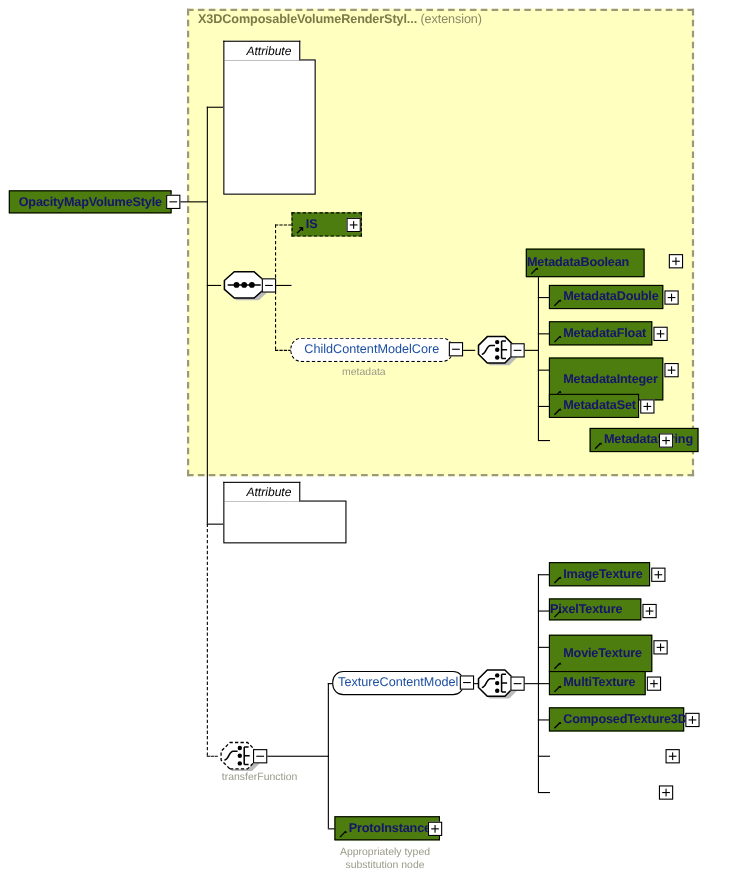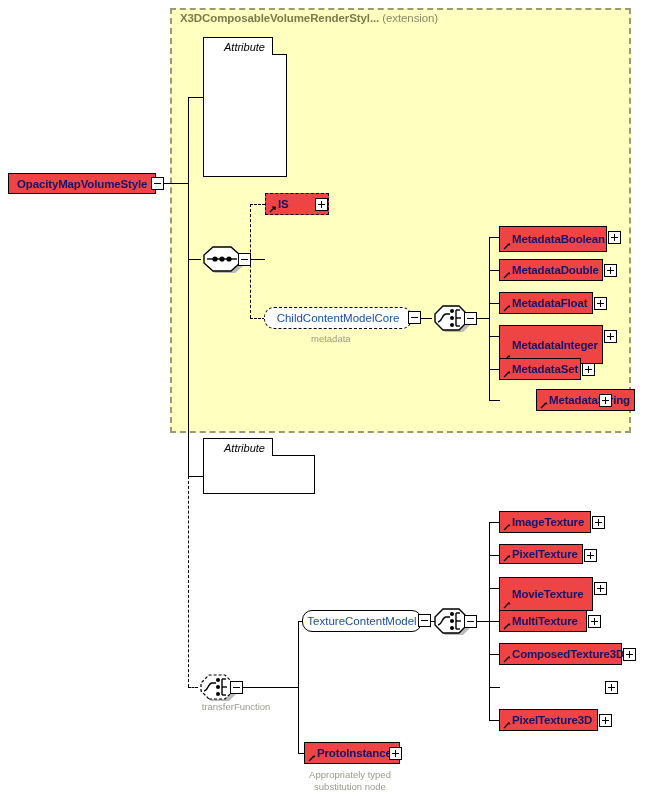--- a/index.html
+++ b/index.html
@@ -54,21 +54,21 @@
     height: 0;
   }
   .ln.v-dash {
     border-left: 1px dashed #000;
     width: 0;
   }
   
   .nodebox {
     position: absolute;
     box-sizing: border-box;
-    background: #ef4444;
+    background: #4d7c0f;
     border: 1px solid #000;
     display: flex;
     align-items: center;
     white-space: nowrap;
   }
   .nodebox.shadow::after {
     content: "";
     position: absolute;
     left: 4px;
     top: 100%;
@@ -303,21 +303,21 @@
       <line x1="26" y1="22" x2="30" y2="22" stroke="#000" stroke-width="1.4"></line>
       <line x1="26" y1="14" x2="31" y2="14" stroke="#000" stroke-width="1.4"></line>
     </svg>
   </div>
   <div class="toggle" style="left:464px; top:312px;"></div>
 
   <div class="ln h-solid" style="left:477px; top:318px; width:13px;"></div>
   <div class="ln v-solid" style="left:489px; top:237px; height:163px;"></div>
 
   <div class="ln h-solid" style="left:489px; top:237px; width:11px;"></div>
-  <div class="nodebox elem shadow" style="left:499px; top:226px; width:108px; height:26px; padding-left:12px;">
+  <div class="nodebox elem shadow" style="left:478px; top:226px; width:108px; height:26px; ">
     <span class="lbl">MetadataBoolean</span>
     <svg class="arrow-glyph" viewBox="0 0 8 8">
       <path d="M1,7 L6,2" stroke="#000" stroke-width="1.2" fill="none"></path>
       <path d="M6.6,1.2 L7.4,3.4 L4.4,2.6 Z" fill="#000"></path>
     </svg>
   </div>
   <div class="toggle plus" style="left:608px; top:231px;"></div>
 
   <div class="ln h-solid" style="left:489px; top:270px; width:11px;"></div>
   <div class="nodebox elem shadow" style="left:499px; top:259px; width:104px; height:22px; padding-left:12px;">
@@ -430,21 +430,21 @@
   <div class="nodebox elem shadow" style="left:499px; top:511px; width:92px; height:22px; padding-left:12px;">
     <span class="lbl">ImageTexture</span>
     <svg class="arrow-glyph" viewBox="0 0 8 8">
       <path d="M1,7 L6,2" stroke="#000" stroke-width="1.2" fill="none"></path>
       <path d="M6.6,1.2 L7.4,3.4 L4.4,2.6 Z" fill="#000"></path>
     </svg>
   </div>
   <div class="toggle plus" style="left:592px; top:516px;"></div>
 
   <div class="ln h-solid" style="left:489px; top:555px; width:11px;"></div>
-  <div class="nodebox elem shadow" style="left:499px; top:544px; width:84px; height:20px; padding-left:12px;">
+  <div class="nodebox elem shadow" style="left:499px; top:544px; width:84px; height:20px; padding-left:0;">
     <span class="lbl">PixelTexture</span>
     <svg class="arrow-glyph" viewBox="0 0 8 8">
       <path d="M1,7 L6,2" stroke="#000" stroke-width="1.2" fill="none"></path>
       <path d="M6.6,1.2 L7.4,3.4 L4.4,2.6 Z" fill="#000"></path>
     </svg>
   </div>
   <div class="toggle plus" style="left:584px; top:549px;"></div>
 
   <div class="ln h-solid" style="left:489px; top:588px; width:11px;"></div>
   <div class="nodebox elem shadow" style="left:499px; top:577px; width:94px; height:34px; padding-left:12px;">
@@ -473,27 +473,20 @@
       <path d="M1,7 L6,2" stroke="#000" stroke-width="1.2" fill="none"></path>
       <path d="M6.6,1.2 L7.4,3.4 L4.4,2.6 Z" fill="#000"></path>
     </svg>
   </div>
   <div class="toggle plus" style="left:623px; top:648px;"></div>
 
   <div class="ln h-solid" style="left:489px; top:687px; width:11px;"></div>
   <div class="toggle plus" style="left:605px; top:681px;"></div>
 
   <div class="ln h-solid" style="left:489px; top:720px; width:11px;"></div>
-  <div class="nodebox elem shadow" style="left:499px; top:709px; width:99px; height:22px; padding-left:12px;">
-    <span class="lbl">PixelTexture3D</span>
-    <svg class="arrow-glyph" viewBox="0 0 8 8">
-      <path d="M1,7 L6,2" stroke="#000" stroke-width="1.2" fill="none"></path>
-      <path d="M6.6,1.2 L7.4,3.4 L4.4,2.6 Z" fill="#000"></path>
-    </svg>
-  </div>
   <div class="toggle plus" style="left:599px; top:714px;"></div>
 
   <div class="ln h-solid" style="left:298px; top:753px; width:7px;"></div>
   <div class="nodebox elem shadow" style="left:304px; top:742px; width:96px; height:22px; padding-left:12px;">
     <span class="lbl">ProtoInstance</span>
     <svg class="arrow-glyph" viewBox="0 0 8 8">
       <path d="M1,7 L6,2" stroke="#000" stroke-width="1.2" fill="none"></path>
       <path d="M6.6,1.2 L7.4,3.4 L4.4,2.6 Z" fill="#000"></path>
     </svg>
   </div>

